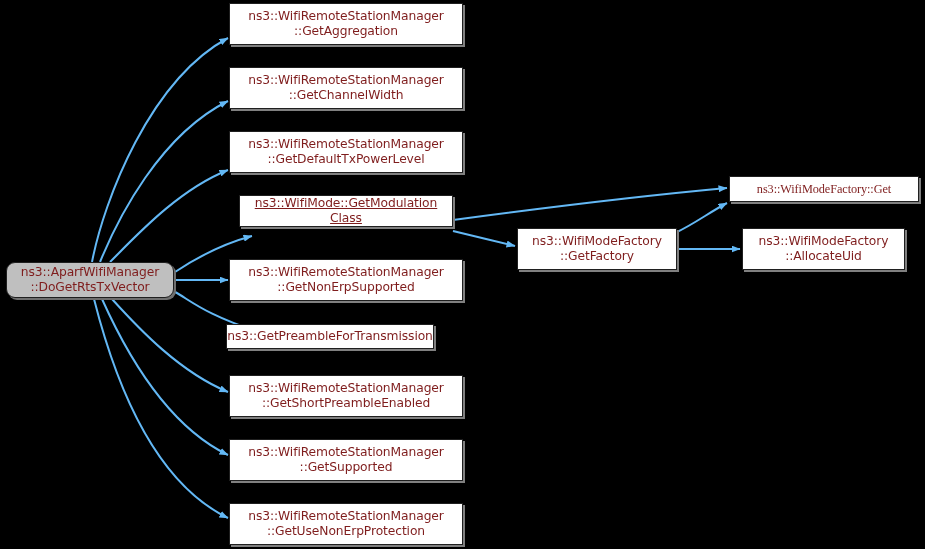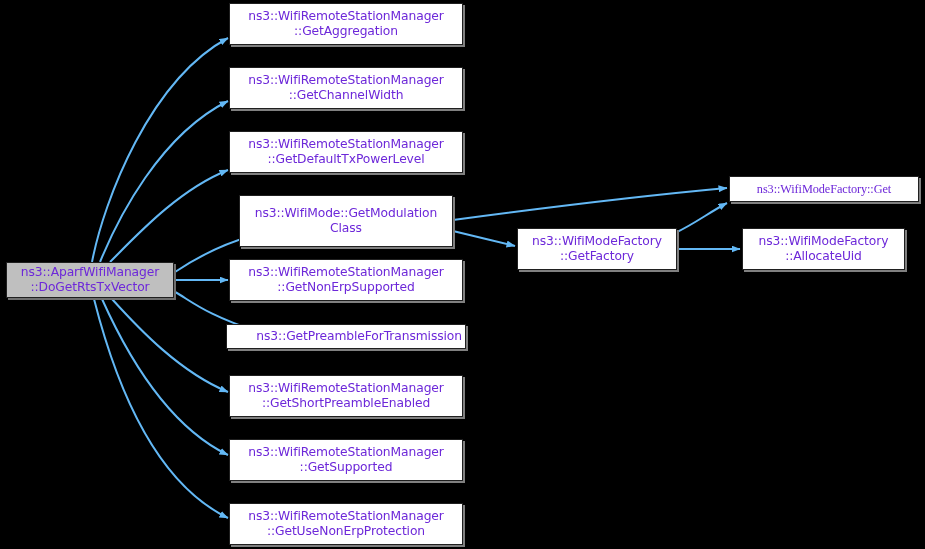--- a/index.html
+++ b/index.html
@@ -25,21 +25,21 @@
   .node {
     position: absolute;
     box-sizing: border-box;
     display: flex;
     align-items: center;
     justify-content: center;
     text-align: center;
     background: #ffffff;
     border: 1px solid #1f1f1f;
     box-shadow: 2px 2px 0 0 #808080;
-    color: #6d28d9;
+    color: #7f1d1d;
     font-size: 12.3px;
     line-height: 15px;
     letter-spacing: -0.1px;
     z-index: 5;
     padding: 0 3px;
   }
   .node.root {
     background: #bfbfbf;
     border: 1px solid #1f1f1f;
     box-shadow: 2px 2px 0 0 #6f6f6f;
@@ -70,51 +70,51 @@
         <path d="M112,299 C140,330 180,372 228,392" marker-end="url(#arrowhead)"></path>
         <path d="M102,299 C124,348 164,424 228,455" marker-end="url(#arrowhead)"></path>
         <path d="M94,299 C110,362 146,478 228,518" marker-end="url(#arrowhead)"></path>
         <path d="M453,220 C520,211 640,196 727,188" marker-end="url(#arrowhead)"></path>
         <path d="M453,231 C474,236 494,241 515,246" marker-end="url(#arrowhead)"></path>
         <path d="M677,232 C694,224 710,212 727,203" marker-end="url(#arrowhead)"></path>
         <path d="M677,249 C697,249 717,249 740,249" marker-end="url(#arrowhead)"></path>
       </g>
   </svg>
 
-  <div class="node root" style="left:6px;top:262px;width:168px;height:36px;">
+  <div class="node root" style="left:6px;top:262px;width:168px;height:36px;border-radius:9px;">
     <span>ns3::AparfWifiManager
 ::DoGetRtsTxVector</span>
   </div>
 
   <div class="node" style="left:229px;top:3px;width:234px;height:42px;">
     <span>ns3::WifiRemoteStationManager
 ::GetAggregation</span>
   </div>
 
   <div class="node" style="left:229px;top:67px;width:234px;height:42px;">
     <span>ns3::WifiRemoteStationManager
 ::GetChannelWidth</span>
   </div>
 
   <div class="node" style="left:229px;top:131px;width:234px;height:42px;">
     <span>ns3::WifiRemoteStationManager
 ::GetDefaultTxPowerLevel</span>
   </div>
 
-  <div class="node" style="left:239px;top:195px;width:214px;height:52px;">
+  <div class="node" style="left:239px;top:195px;width:214px;height:32px;text-decoration:underline;">
     <span>ns3::WifiMode::GetModulation
 Class</span>
   </div>
 
   <div class="node" style="left:229px;top:259px;width:234px;height:42px;">
     <span>ns3::WifiRemoteStationManager
 ::GetNonErpSupported</span>
   </div>
 
-  <div class="node" style="left:226px;top:324px;width:240px;height:25px;justify-content:flex-end;">
+  <div class="node" style="left:226px;top:324px;width:208px;height:25px;">
     <span>ns3::GetPreambleForTransmission</span>
   </div>
 
   <div class="node" style="left:229px;top:375px;width:234px;height:42px;">
     <span>ns3::WifiRemoteStationManager
 ::GetShortPreambleEnabled</span>
   </div>
 
   <div class="node" style="left:229px;top:439px;width:234px;height:42px;">
     <span>ns3::WifiRemoteStationManager

